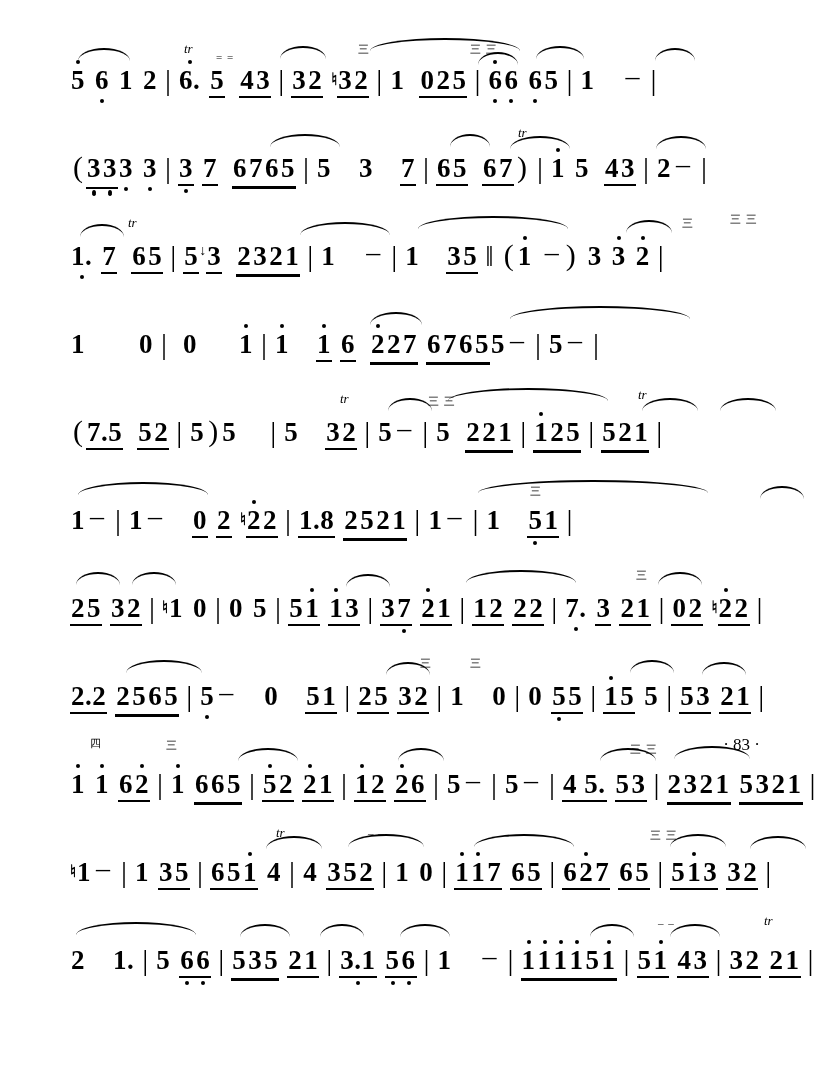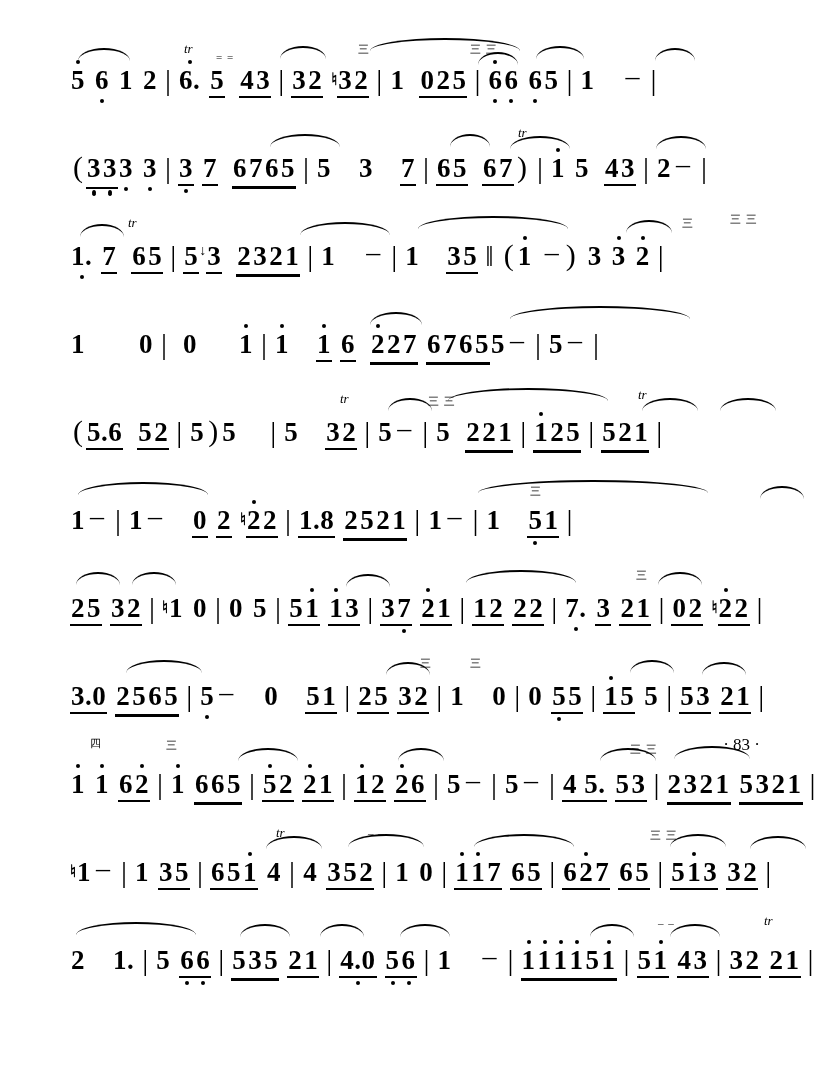--- a/index.html
+++ b/index.html
@@ -354,21 +354,21 @@
   <div class="system">
     <div class="slur" style="left:318px; top:16px; width:44px;"></div>
     <div class="slur" style="left:378px; top:6px;  width:160px;"></div>
     <div class="slur" style="left:572px; top:16px; width:56px;"></div>
     <div class="slur" style="left:650px; top:16px; width:56px;"></div>
     <div class="orn" style="left:270px; top:10px;">tr</div>
     <div class="orn" style="left:568px; top:6px;">tr</div>
     <div class="tri" style="left:358px; top:14px;">三 三</div>
     <div class="row">
       <span class="paren">(</span>
-      <span class="cell u1">5.6</span>
+      <span class="cell u1">7.5</span>
       <span class="sp"></span>
       <span class="cell u1">5</span>
       <span class="cell u1">2</span>
       <span class="bar">|</span>
       <span class="cell">5</span>
       <span class="paren">)</span>
       <span class="cell">5</span>
       <span class="sp-lg"></span>
       <span class="bar">|</span>
       <span class="cell">5</span>
@@ -493,21 +493,21 @@
   </div>
 
   <div class="system">
     <div class="slur" style="left:56px;  top:14px; width:76px;"></div>
     <div class="slur" style="left:316px; top:16px; width:44px;"></div>
     <div class="slur" style="left:560px; top:14px; width:44px;"></div>
     <div class="slur" style="left:632px; top:16px; width:44px;"></div>
     <div class="tri" style="left:350px; top:12px;">三</div>
     <div class="tri" style="left:400px; top:12px;">三</div>
     <div class="row">
-      <span class="cell u1">3.0</span>
+      <span class="cell u1">2.2</span>
       <span class="sp-sm"></span>
       <span class="cell ul-group2">2</span>
       <span class="cell ul-group2">5</span>
       <span class="cell ul-group2">6</span>
       <span class="cell ul-group2">5</span>
       <span class="bar">|</span>
       <span class="cell dot-dn">5</span>
       <span class="dash">–</span>
       <span class="sp-lg"></span>
       <span class="cell">0</span>
@@ -680,21 +680,21 @@
       <span class="cell u1 dot-dn">6</span>
       <span class="cell u1 dot-dn">6</span>
       <span class="bar">|</span>
       <span class="cell ul-group2">5</span>
       <span class="cell ul-group2">3</span>
       <span class="cell ul-group2">5</span>
       <span class="sp-sm"></span>
       <span class="cell u1">2</span>
       <span class="cell u1">1</span>
       <span class="bar">|</span>
-      <span class="cell u1 dot-dn">4.0</span>
+      <span class="cell u1 dot-dn">3.1</span>
       <span class="sp-sm"></span>
       <span class="cell u1 dot-dn">5</span>
       <span class="cell u1 dot-dn">6</span>
       <span class="bar">|</span>
       <span class="cell">1</span>
       <span class="sp-lg"></span>
       <span class="dash">–</span>
       <span class="bar">|</span>
       <span class="cell ul-group2 dot-up">1</span>
       <span class="cell ul-group2 dot-up">1</span>

